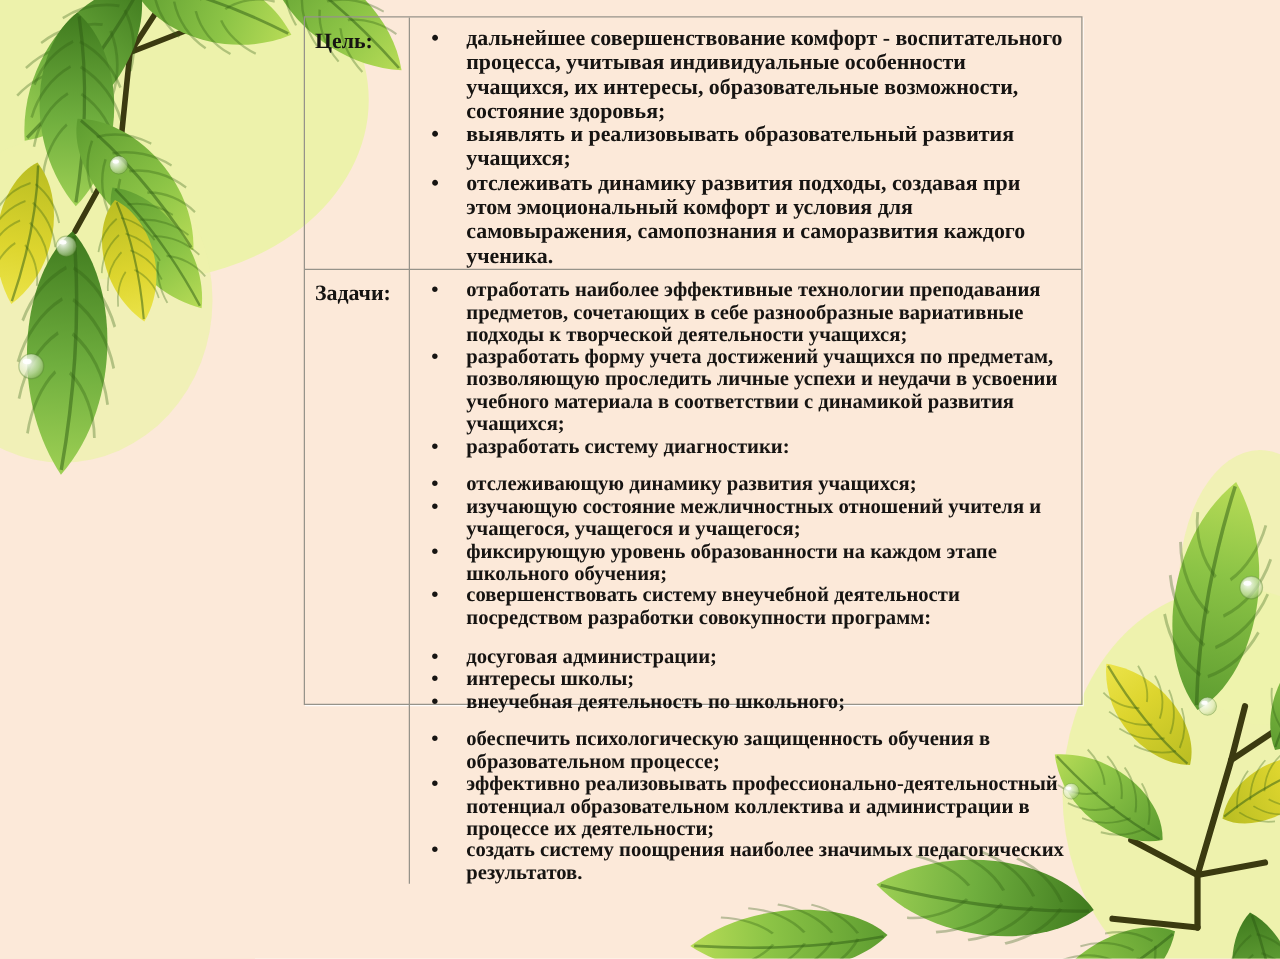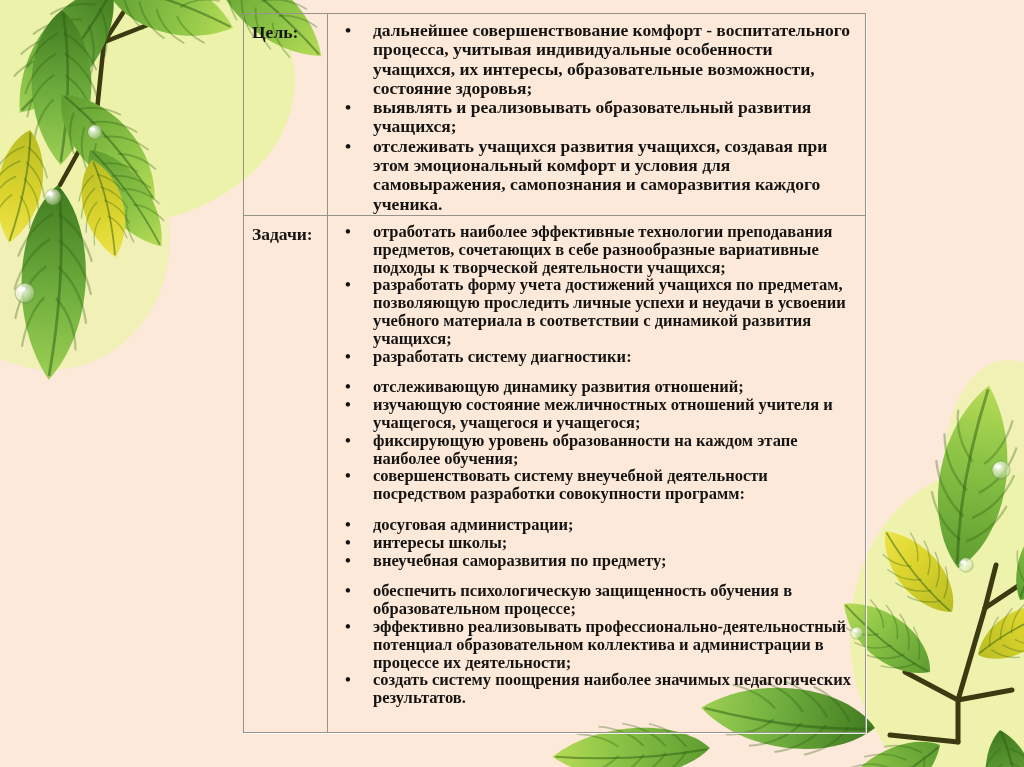--- a/index.html
+++ b/index.html
@@ -6,21 +6,21 @@
     --background:#fce9d9;
     --table-border:#96938a;
     --text:#161412;
     --glow:#edf2ab;
   }
   html,body{margin:0;padding:0;}
   body{width:1024px;height:767px;overflow:hidden;font-family:"Liberation Serif","DejaVu Serif",serif;}
   .slide{position:relative;width:1024px;height:767px;background:var(--background);overflow:hidden;}
   .decor{position:absolute;left:0;top:0;width:1024px;height:767px;pointer-events:none;}
   .table{
-    position:absolute;left:243px;top:13px;width:623px;height:720px;
+    position:absolute;left:243px;top:13px;width:623px;height:551px;
     display:grid;grid-template-columns:84px 1fr;grid-template-rows:202px 1fr;
     border:1px solid var(--table-border);
     box-shadow:1px 1px 0 rgba(255,255,255,.85);
     box-sizing:border-box;
   }
   .cell{box-sizing:border-box;background:transparent;}
   .label-cell{
     border-right:1px solid var(--table-border);
     padding:8px 4px 0 8px;
     font-weight:bold;font-size:17.5px;color:var(--text);
@@ -149,21 +149,21 @@
           <li class="bullet-item">
           <span class="bullet">•</span>
           <span class="item-text">дальнейшее совершенствование комфорт - воспитательного процесса, учитывая индивидуальные особенности учащихся, их интересы, образовательные возможности, состояние здоровья;</span>
         </li>
           <li class="bullet-item">
           <span class="bullet">•</span>
           <span class="item-text">выявлять и реализовывать образовательный развития учащихся;</span>
         </li>
           <li class="bullet-item">
           <span class="bullet">•</span>
-          <span class="item-text">отслеживать учащихся развития учащихся, создавая при этом эмоциональный комфорт и условия для самовыражения, самопознания и саморазвития каждого ученика.</span>
+          <span class="item-text">отслеживать динамику развития подходы, создавая при этом эмоциональный комфорт и условия для самовыражения, самопознания и саморазвития каждого ученика.</span>
         </li>
         </ul>
     </div>
     <div class="cell label-cell row2">
       <span>Задачи:</span>
     </div>
     <div class="cell content-cell row2">
       <ul class="bullets">
           <li class="bullet-item">
           <span class="bullet">•</span>
@@ -172,45 +172,45 @@
           <li class="bullet-item">
           <span class="bullet">•</span>
           <span class="item-text">разработать форму учета достижений учащихся по предметам, позволяющую проследить личные успехи и неудачи в усвоении учебного материала в соответствии с динамикой развития учащихся;</span>
         </li>
           <li class="bullet-item">
           <span class="bullet">•</span>
           <span class="item-text">разработать систему диагностики:</span>
         </li>
           <li class="bullet-item gap">
           <span class="bullet">•</span>
-          <span class="item-text">отслеживающую динамику развития отношений;</span>
+          <span class="item-text">отслеживающую динамику развития учащихся;</span>
         </li>
           <li class="bullet-item">
           <span class="bullet">•</span>
           <span class="item-text">изучающую состояние межличностных отношений учителя и учащегося, учащегося и учащегося;</span>
         </li>
           <li class="bullet-item">
           <span class="bullet">•</span>
-          <span class="item-text">фиксирующую уровень образованности на каждом этапе наиболее обучения;</span>
+          <span class="item-text">фиксирующую уровень образованности на каждом этапе школьного обучения;</span>
         </li>
           <li class="bullet-item">
           <span class="bullet">•</span>
           <span class="item-text">совершенствовать систему внеучебной деятельности посредством разработки совокупности программ:</span>
         </li>
           <li class="bullet-item gap">
           <span class="bullet">•</span>
           <span class="item-text">досуговая администрации;</span>
         </li>
           <li class="bullet-item">
           <span class="bullet">•</span>
           <span class="item-text">интересы школы;</span>
         </li>
           <li class="bullet-item">
           <span class="bullet">•</span>
-          <span class="item-text">внеучебная саморазвития по предмету;</span>
+          <span class="item-text">внеучебная деятельность по школьного;</span>
         </li>
           <li class="bullet-item gap">
           <span class="bullet">•</span>
           <span class="item-text">обеспечить психологическую защищенность обучения в образовательном процессе;</span>
         </li>
           <li class="bullet-item">
           <span class="bullet">•</span>
           <span class="item-text">эффективно реализовывать профессионально-деятельностный потенциал образовательном коллектива и администрации в процессе их деятельности;</span>
         </li>
           <li class="bullet-item">

